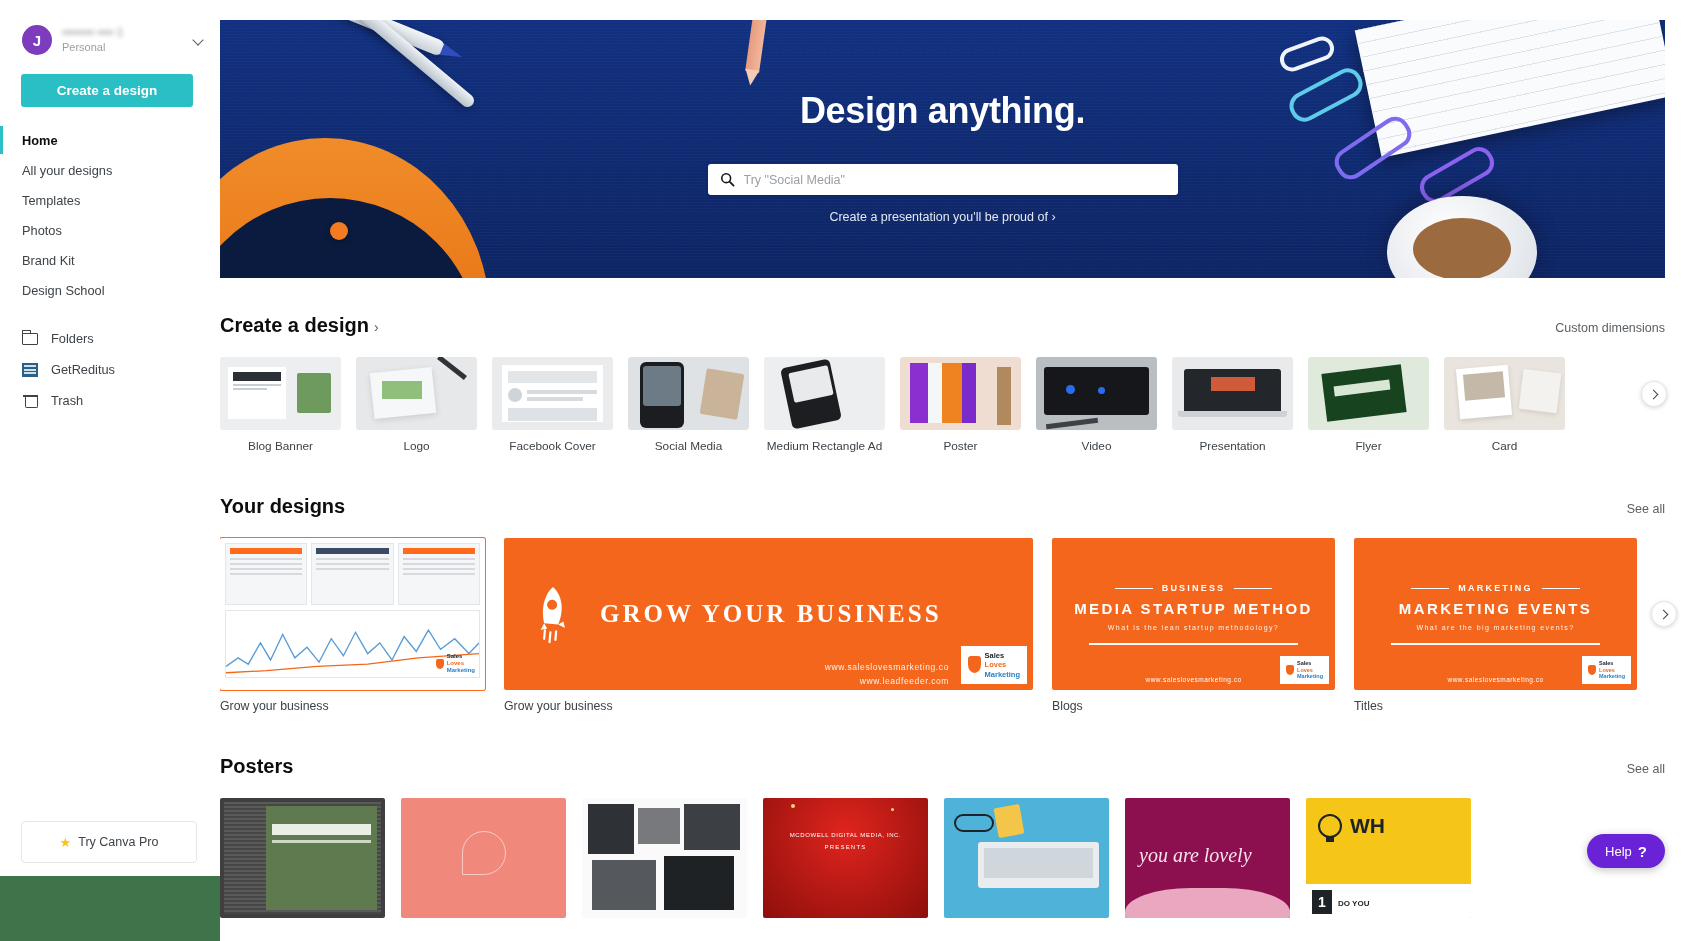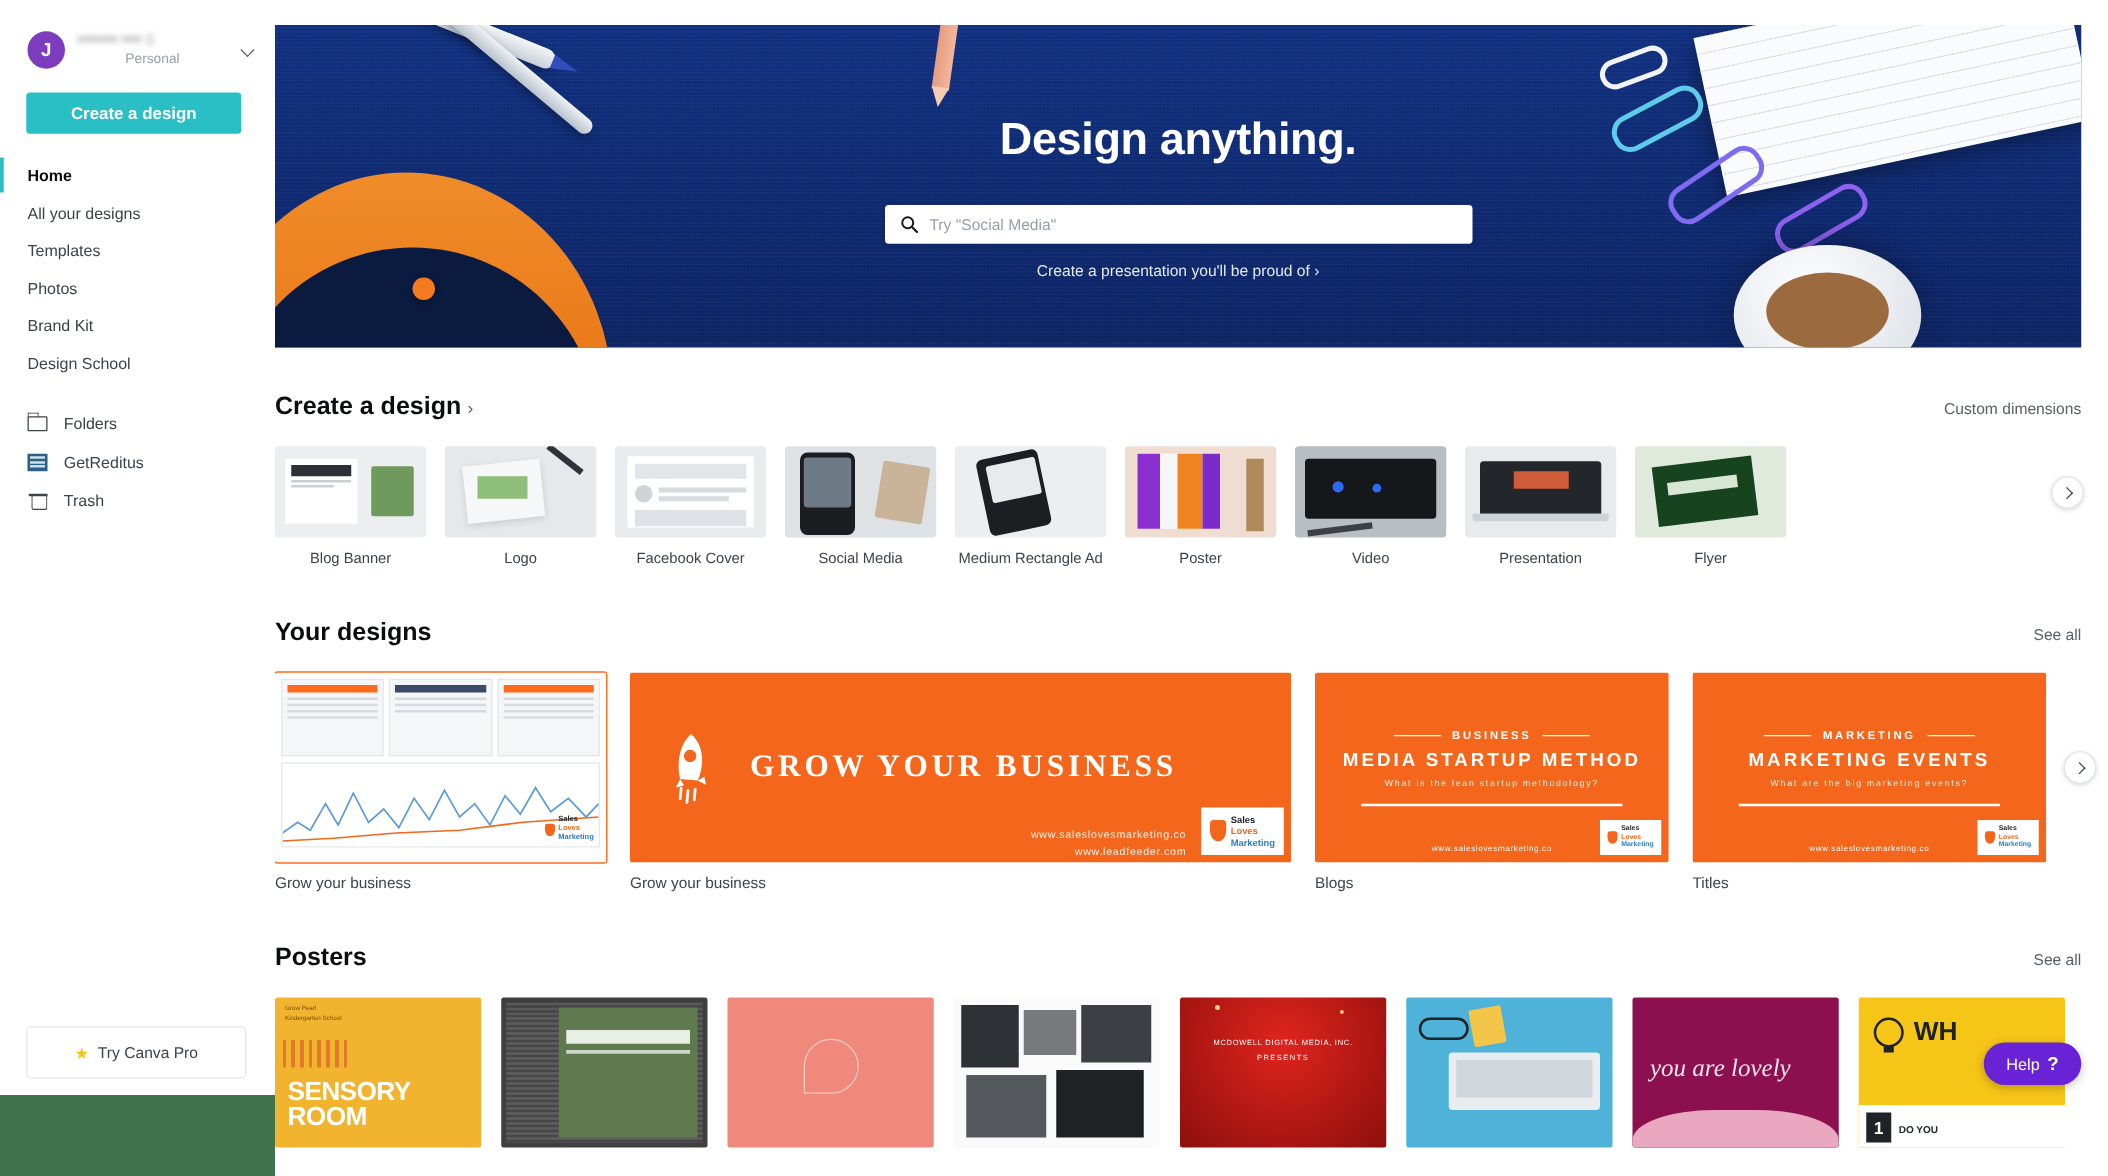--- a/index.html
+++ b/index.html
@@ -27,21 +27,21 @@
     background: #7d3bbd; color: #fff;
     display: flex; align-items: center; justify-content: center;
     font-size: 15px; font-weight: 600; flex: 0 0 30px;
   }
   .acct-txt { flex: 1; min-width: 0; line-height: 1.15; }
   .acct-name {
     font-size: 11.5px; color: #1b1f24;
     filter: blur(2.4px); opacity: .62; height: 13px; overflow: hidden;
     white-space: nowrap;
   }
-  .acct-sub { font-size: 11px; color: #9aa0a6; margin-top: 2px; text-align: center; }
+  .acct-sub { font-size: 11px; color: #9aa0a6; margin-top: 2px; }
   .chev {
     width: 14px; height: 14px; flex: 0 0 14px;
     position: relative;
   }
   .chev::after {
     content: ""; position: absolute; left: 2px; top: 3px;
     width: 7px; height: 7px; border-right: 1.6px solid #5b6065;
     border-bottom: 1.6px solid #5b6065; transform: rotate(45deg);
   }
   .cta {
@@ -426,20 +426,28 @@
           </div>
 
           <div class="tile">
             <div class="thumb" style="background:#dfe9dc;">
               <div style="position:absolute;left:16px;top:12px;width:80px;height:48px;background:#17431f;transform:rotate(-7deg);"></div>
               <div style="position:absolute;left:26px;top:26px;width:56px;height:10px;background:#d8e6d4;transform:rotate(-7deg);"></div>
             </div>
             <div class="tile-lbl">Flyer</div>
           </div>
 
+          <div class="tile">
+            <div class="thumb" style="background:#e9e4dd;">
+              <div style="position:absolute;left:14px;top:10px;width:52px;height:50px;background:#fff;box-shadow:0 2px 5px rgba(0,0,0,.12);transform:rotate(-5deg);"></div>
+              <div style="position:absolute;left:20px;top:16px;width:40px;height:26px;background:#c4b9a8;transform:rotate(-5deg);"></div>
+              <div style="position:absolute;right:6px;top:14px;width:38px;height:40px;background:#f4f2ef;box-shadow:0 2px 5px rgba(0,0,0,.1);transform:rotate(7deg);"></div>
+            </div>
+            <div class="tile-lbl">Card</div>
+          </div>
 
         </div>
         <div class="arrow-btn"></div>
       </div>
     </section>
 
     <section class="sec" style="margin-top:42px;">
       <div class="sec-head">
         <div class="sec-title">Your designs</div>
         <div class="sec-link">See all</div>
@@ -573,26 +581,20 @@
     </section>
 
     <section class="sec" style="margin-top:42px;">
       <div class="sec-head">
         <div class="sec-title">Posters</div>
         <div class="sec-link">See all</div>
       </div>
 
       <div class="posters">
 
-        <div class="pcard" style="background:#f2b32e;">
-          <div style="position:absolute;left:8px;top:6px;font-size:5px;color:#7a4a10;">Grow Pearl</div>
-          <div style="position:absolute;left:8px;top:14px;font-size:5px;color:#7a4a10;">Kindergarten School</div>
-          <div style="position:absolute;left:10px;bottom:14px;font-size:21px;font-weight:700;color:#fff;letter-spacing:-.5px;line-height:.95;">SENSORY ROOM</div>
-          <div style="position:absolute;left:6px;top:34px;width:54px;height:22px;background:repeating-linear-gradient(90deg,#e07b2a 0 3px,transparent 3px 7px);"></div>
-        </div>
 
         <div class="pcard" style="background:#3f3f3f;">
           <div style="position:absolute;inset:4px;background:repeating-linear-gradient(180deg,#5a5a5a 0 2px,#464646 2px 4px);"></div>
           <div style="position:absolute;left:46px;top:8px;right:8px;bottom:8px;background:#5f7a4e;"></div>
           <div style="position:absolute;left:52px;top:26px;right:14px;height:11px;background:#e9efe5;"></div>
           <div style="position:absolute;left:52px;top:42px;right:14px;height:3px;background:#cdd9c6;"></div>
         </div>
 
         <div class="pcard" style="background:#f0897b;">
           <div style="position:absolute;left:50%;top:46%;transform:translate(-50%,-50%);width:44px;height:44px;border:1.5px solid rgba(255,255,255,.55);border-radius:50% 50% 50% 0;"></div>

